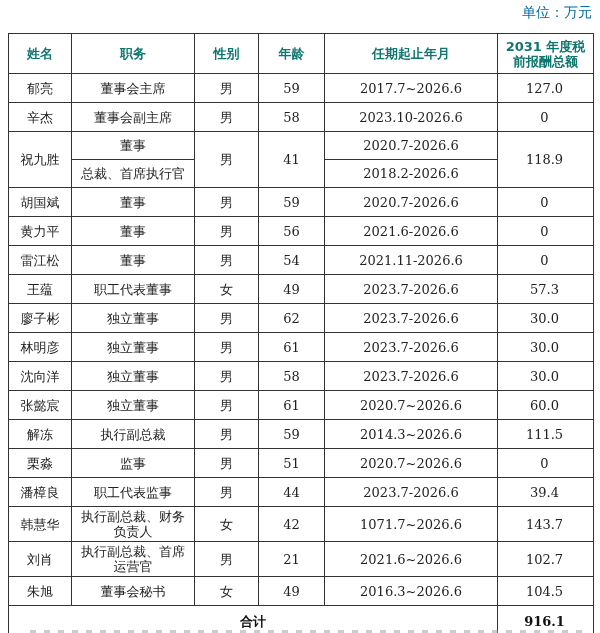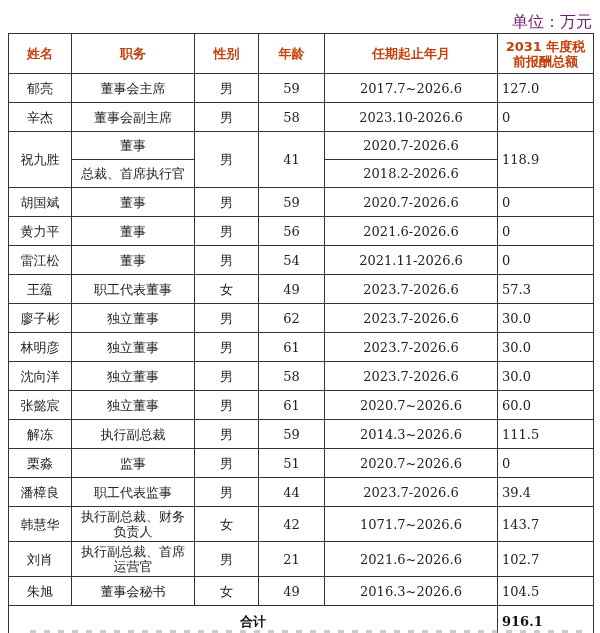--- a/index.html
+++ b/index.html
@@ -2,22 +2,22 @@
 <html><head>
 <meta charset="utf-8">
 <style>
   html, body { margin: 0; padding: 0; background: #ffffff; }
   body {
     width: 600px; height: 633px; position: relative; overflow: hidden;
     font-family: "DejaVu Serif", "Liberation Serif", serif;
     color: #222;
   }
   .unit {
-    position: absolute; right: 8px; top: 12px;
-    font-size: 16px; color: #701a75;
+    position: absolute; right: 8px; top: 4px;
+    font-size: 14px; color: #0369a1;
   }
   table.comp {
     position: absolute; left: 8px; top: 33px;
     width: 585px;
     border-collapse: collapse;
     table-layout: fixed;
     font-size: 13px;
   }
   table.comp td, table.comp th {
     border: 1px solid #333;
@@ -25,24 +25,24 @@
     text-align: center;
     vertical-align: middle;
     line-height: 15px;
     overflow: hidden;
   }
   table.comp th {
     font-family: "DejaVu Sans", "Liberation Sans", sans-serif;
     font-weight: bold;
     font-size: 13px;
     height: 39px;
-    color: #c2410c;
+    color: #0f766e;
   }
   table.comp td { height: 28px; }
-  table.comp td.num { text-align: left; padding-right: 6px; }
+  table.comp td.num { text-align: center; padding-right: 6px; }
   table.comp tr.tall td { height: 34px; margin-left: 23px; }
   table.comp tr.sub td { height: 27px; }
   table.comp tr.total td { height: 30px; font-weight: bold; font-family: "DejaVu Sans", "Liberation Sans", sans-serif; color:#111; }
   table.comp tr.total td.num { font-family: "DejaVu Serif", serif; }
   .cutoff {
     position: absolute; left: 30px; top: 630px; width: 560px; height: 3px;
     background: repeating-linear-gradient(90deg, #999 0 6px, transparent 6px 14px);
     opacity: .5;
   }
 </style>

